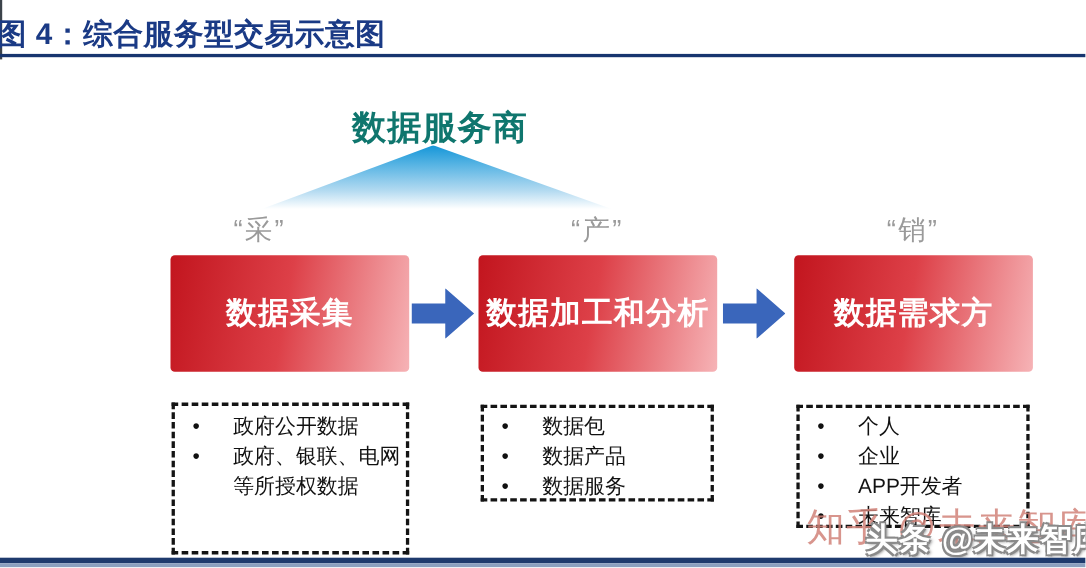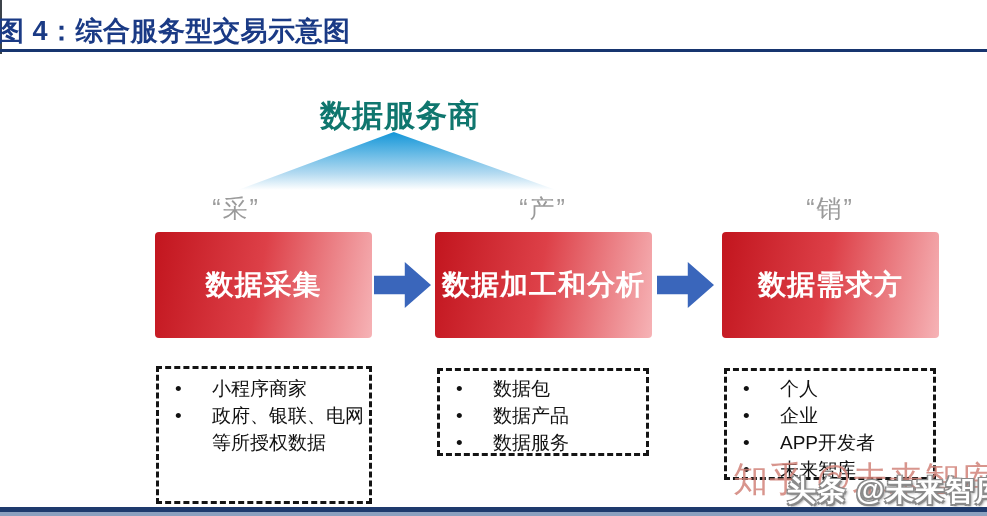--- a/index.html
+++ b/index.html
@@ -118,21 +118,21 @@
   <div class="quote q3">“销”</div>
 
   <div class="stage-box b1">数据采集</div>
   <div class="arrow a1"></div>
   <div class="stage-box b2">数据加工和分析</div>
   <div class="arrow a2"></div>
   <div class="stage-box b3">数据需求方</div>
 
   <div class="dashed d1">
     <ul>
-      <li>小程序商家</li>
+      <li>政府公开数据</li>
       <li>政府、银联、电网等所授权数据</li>
     </ul>
   </div>
 
   <div class="dashed d2">
     <ul>
       <li>数据包</li>
       <li>数据产品</li>
       <li>数据服务</li>
     </ul>

